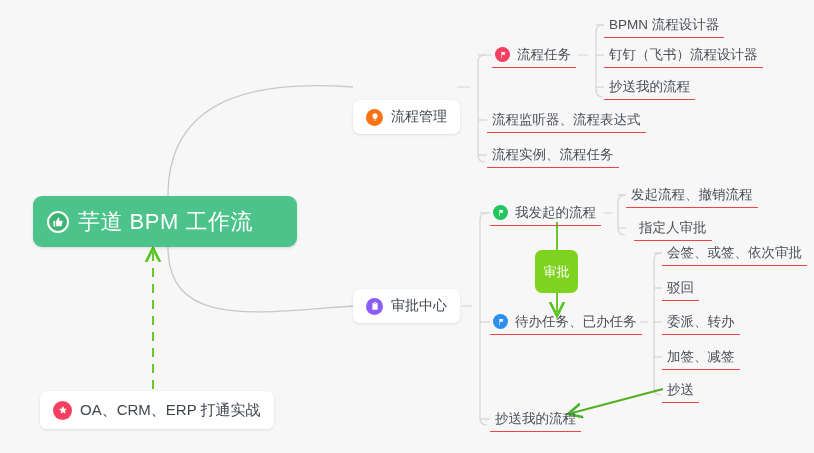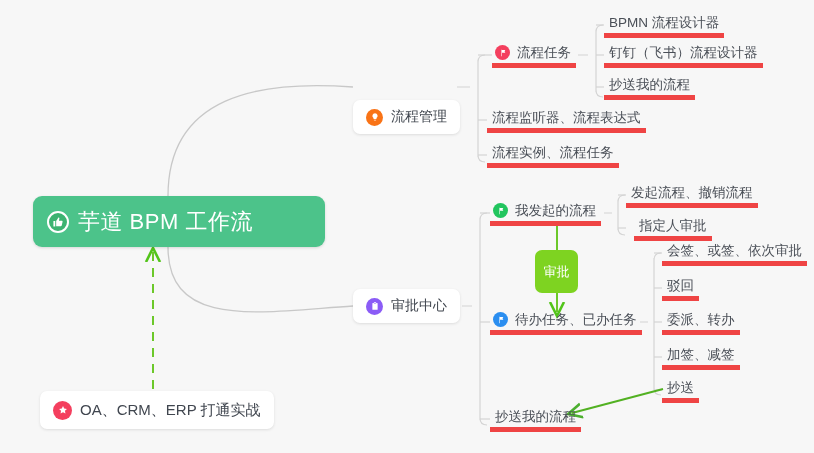--- a/index.html
+++ b/index.html
@@ -22,21 +22,21 @@
     width: 814px;
     height: 453px;
     pointer-events: none;
   }
 
   
   .root-node {
     position: absolute;
     left: 33px;
     top: 196px;
-    width: 292px;
+    width: 264px;
     height: 51px;
     border-radius: 9px;
     background: #4cc38a;
     box-shadow: 0 1px 3px rgba(0,0,0,0.13);
     display: flex;
     align-items: center;
     padding-left: 14px;
     box-sizing: border-box;
   }
   .root-label {
@@ -70,21 +70,21 @@
   #node-oa-crm-erp { left: 40px; top: 391px; height: 38px; }
   #node-oa-crm-erp .card-label { font-size: 15px; color: #40464f; }
 
   
   .leaf {
     position: absolute;
     display: flex;
     align-items: center;
     height: 26px;
     box-sizing: border-box;
-    border-bottom: 5px solid #ef4444;
+    border-bottom: 1px solid #ef4444;
     padding: 0 5px 0 3px;
     white-space: nowrap;
   }
   .leaf-label {
     font-size: 13.5px;
     color: #4a4f57;
     margin-left: 7px;
   }
   .leaf.no-icon .leaf-label { margin-left: 2px; }
 

